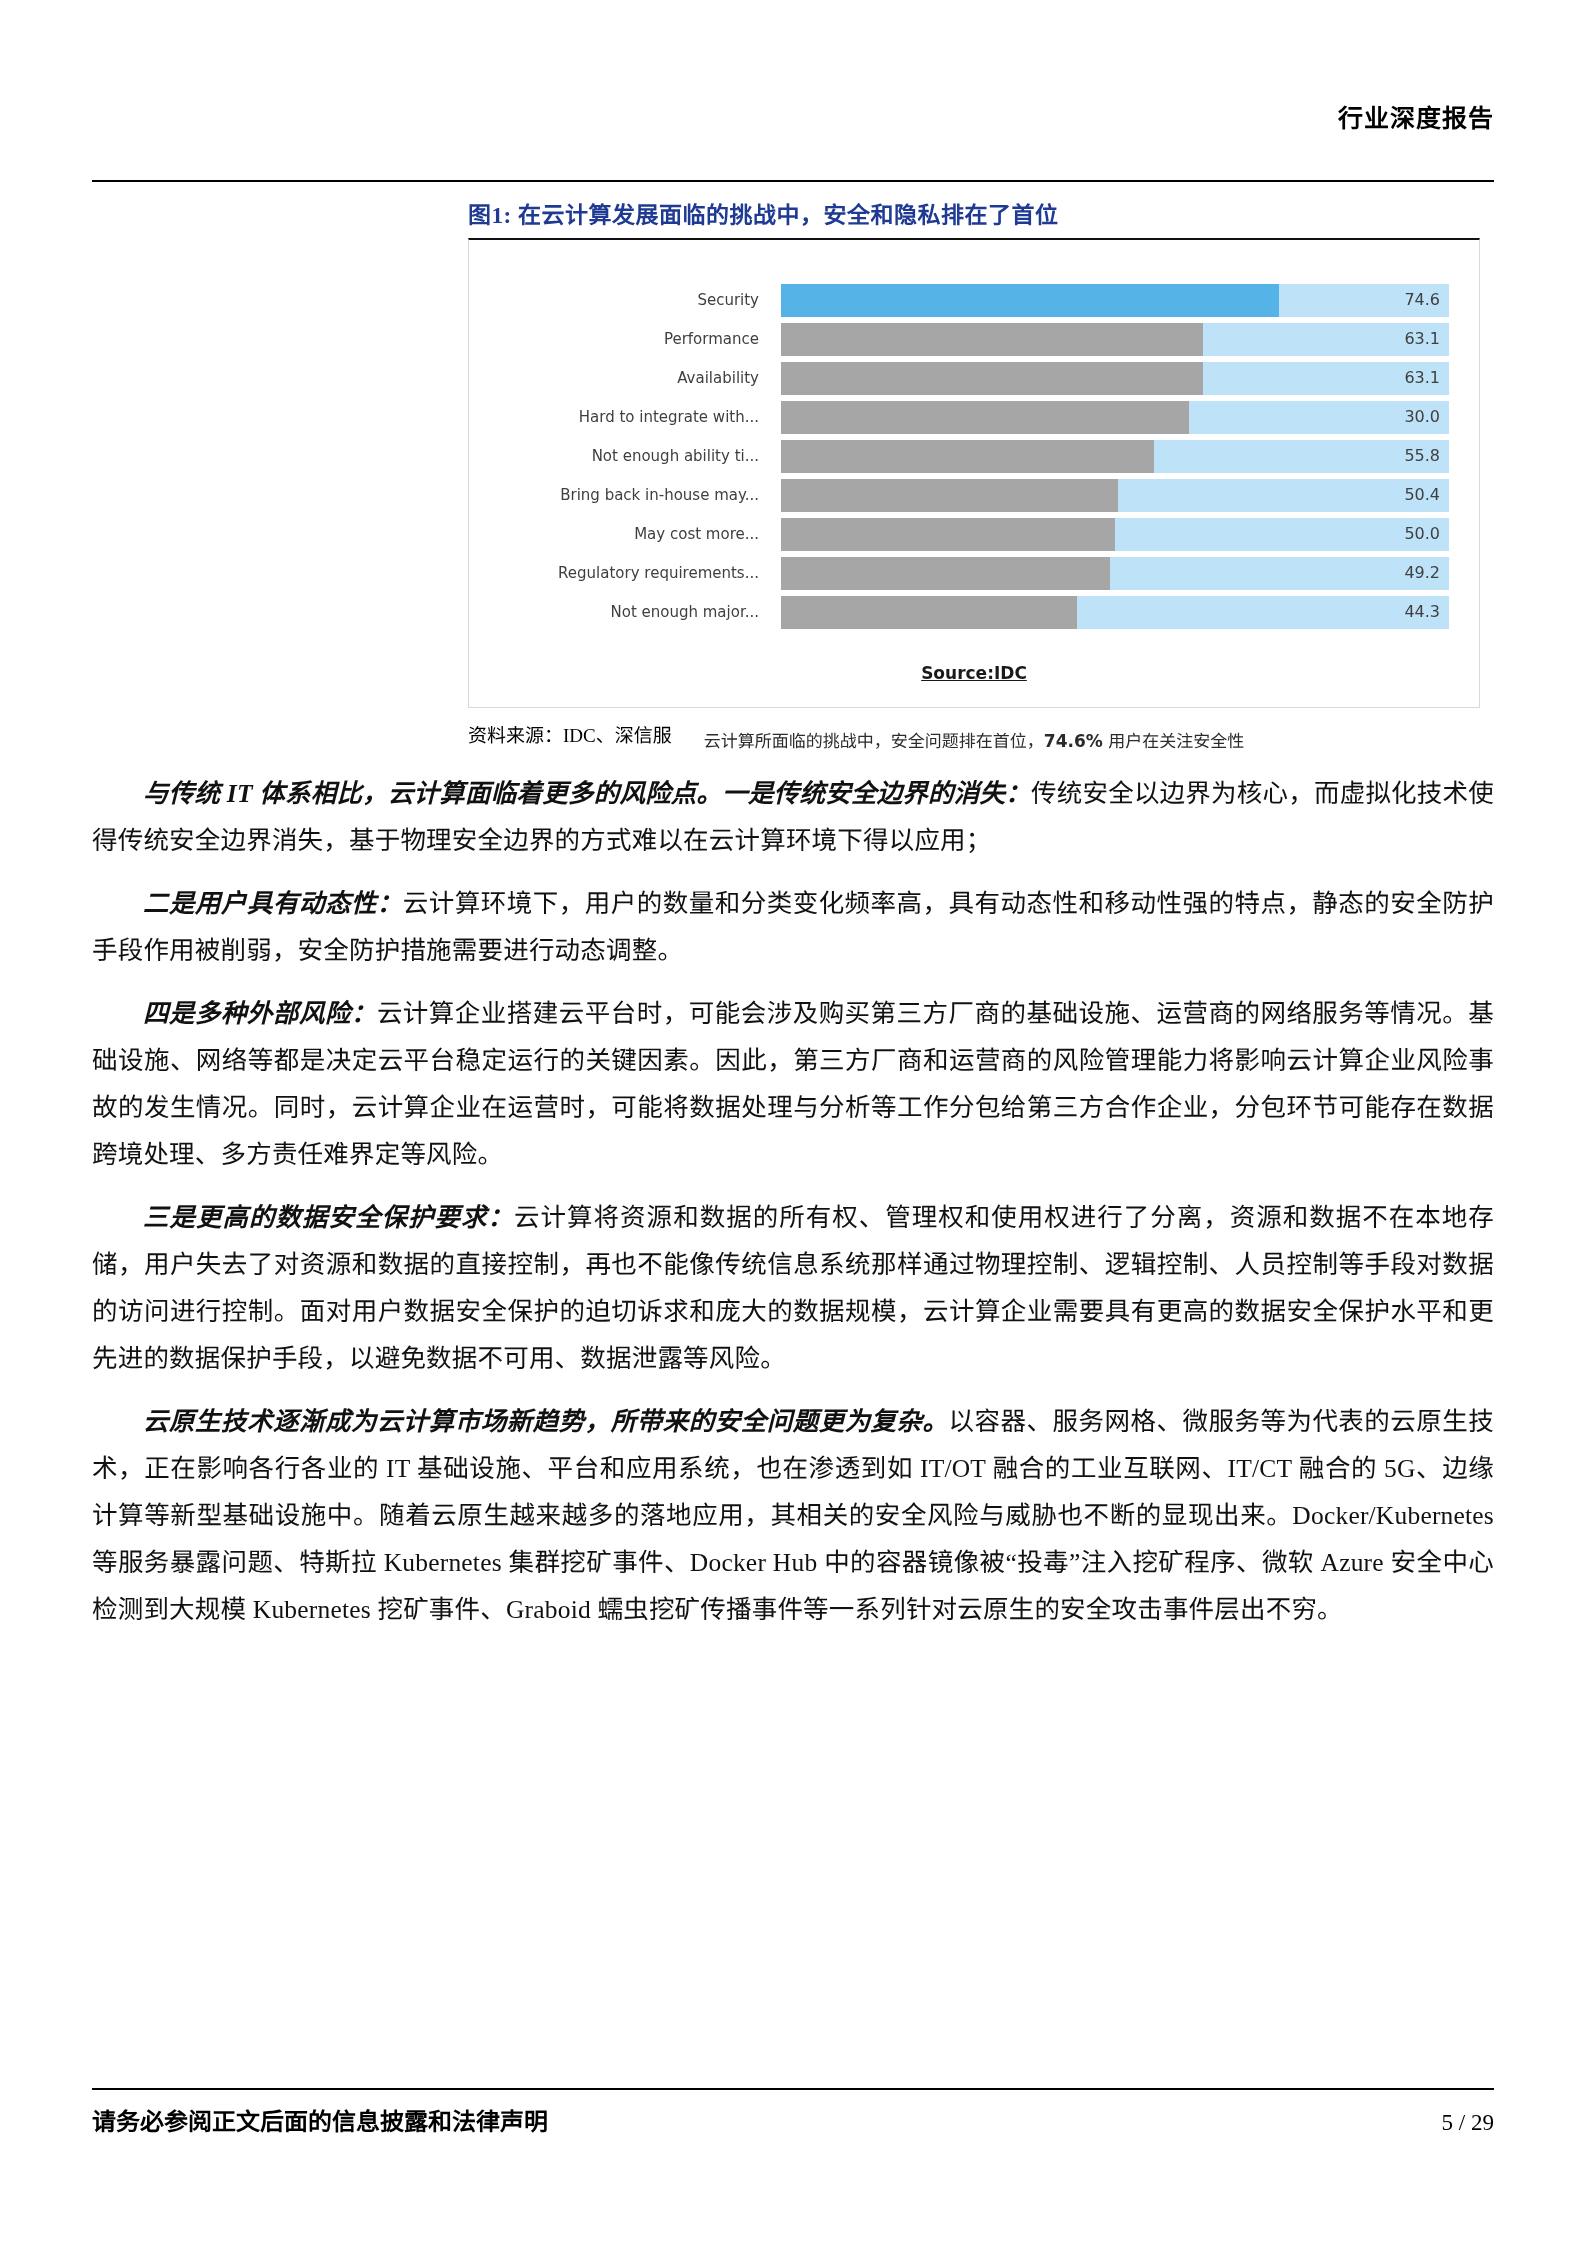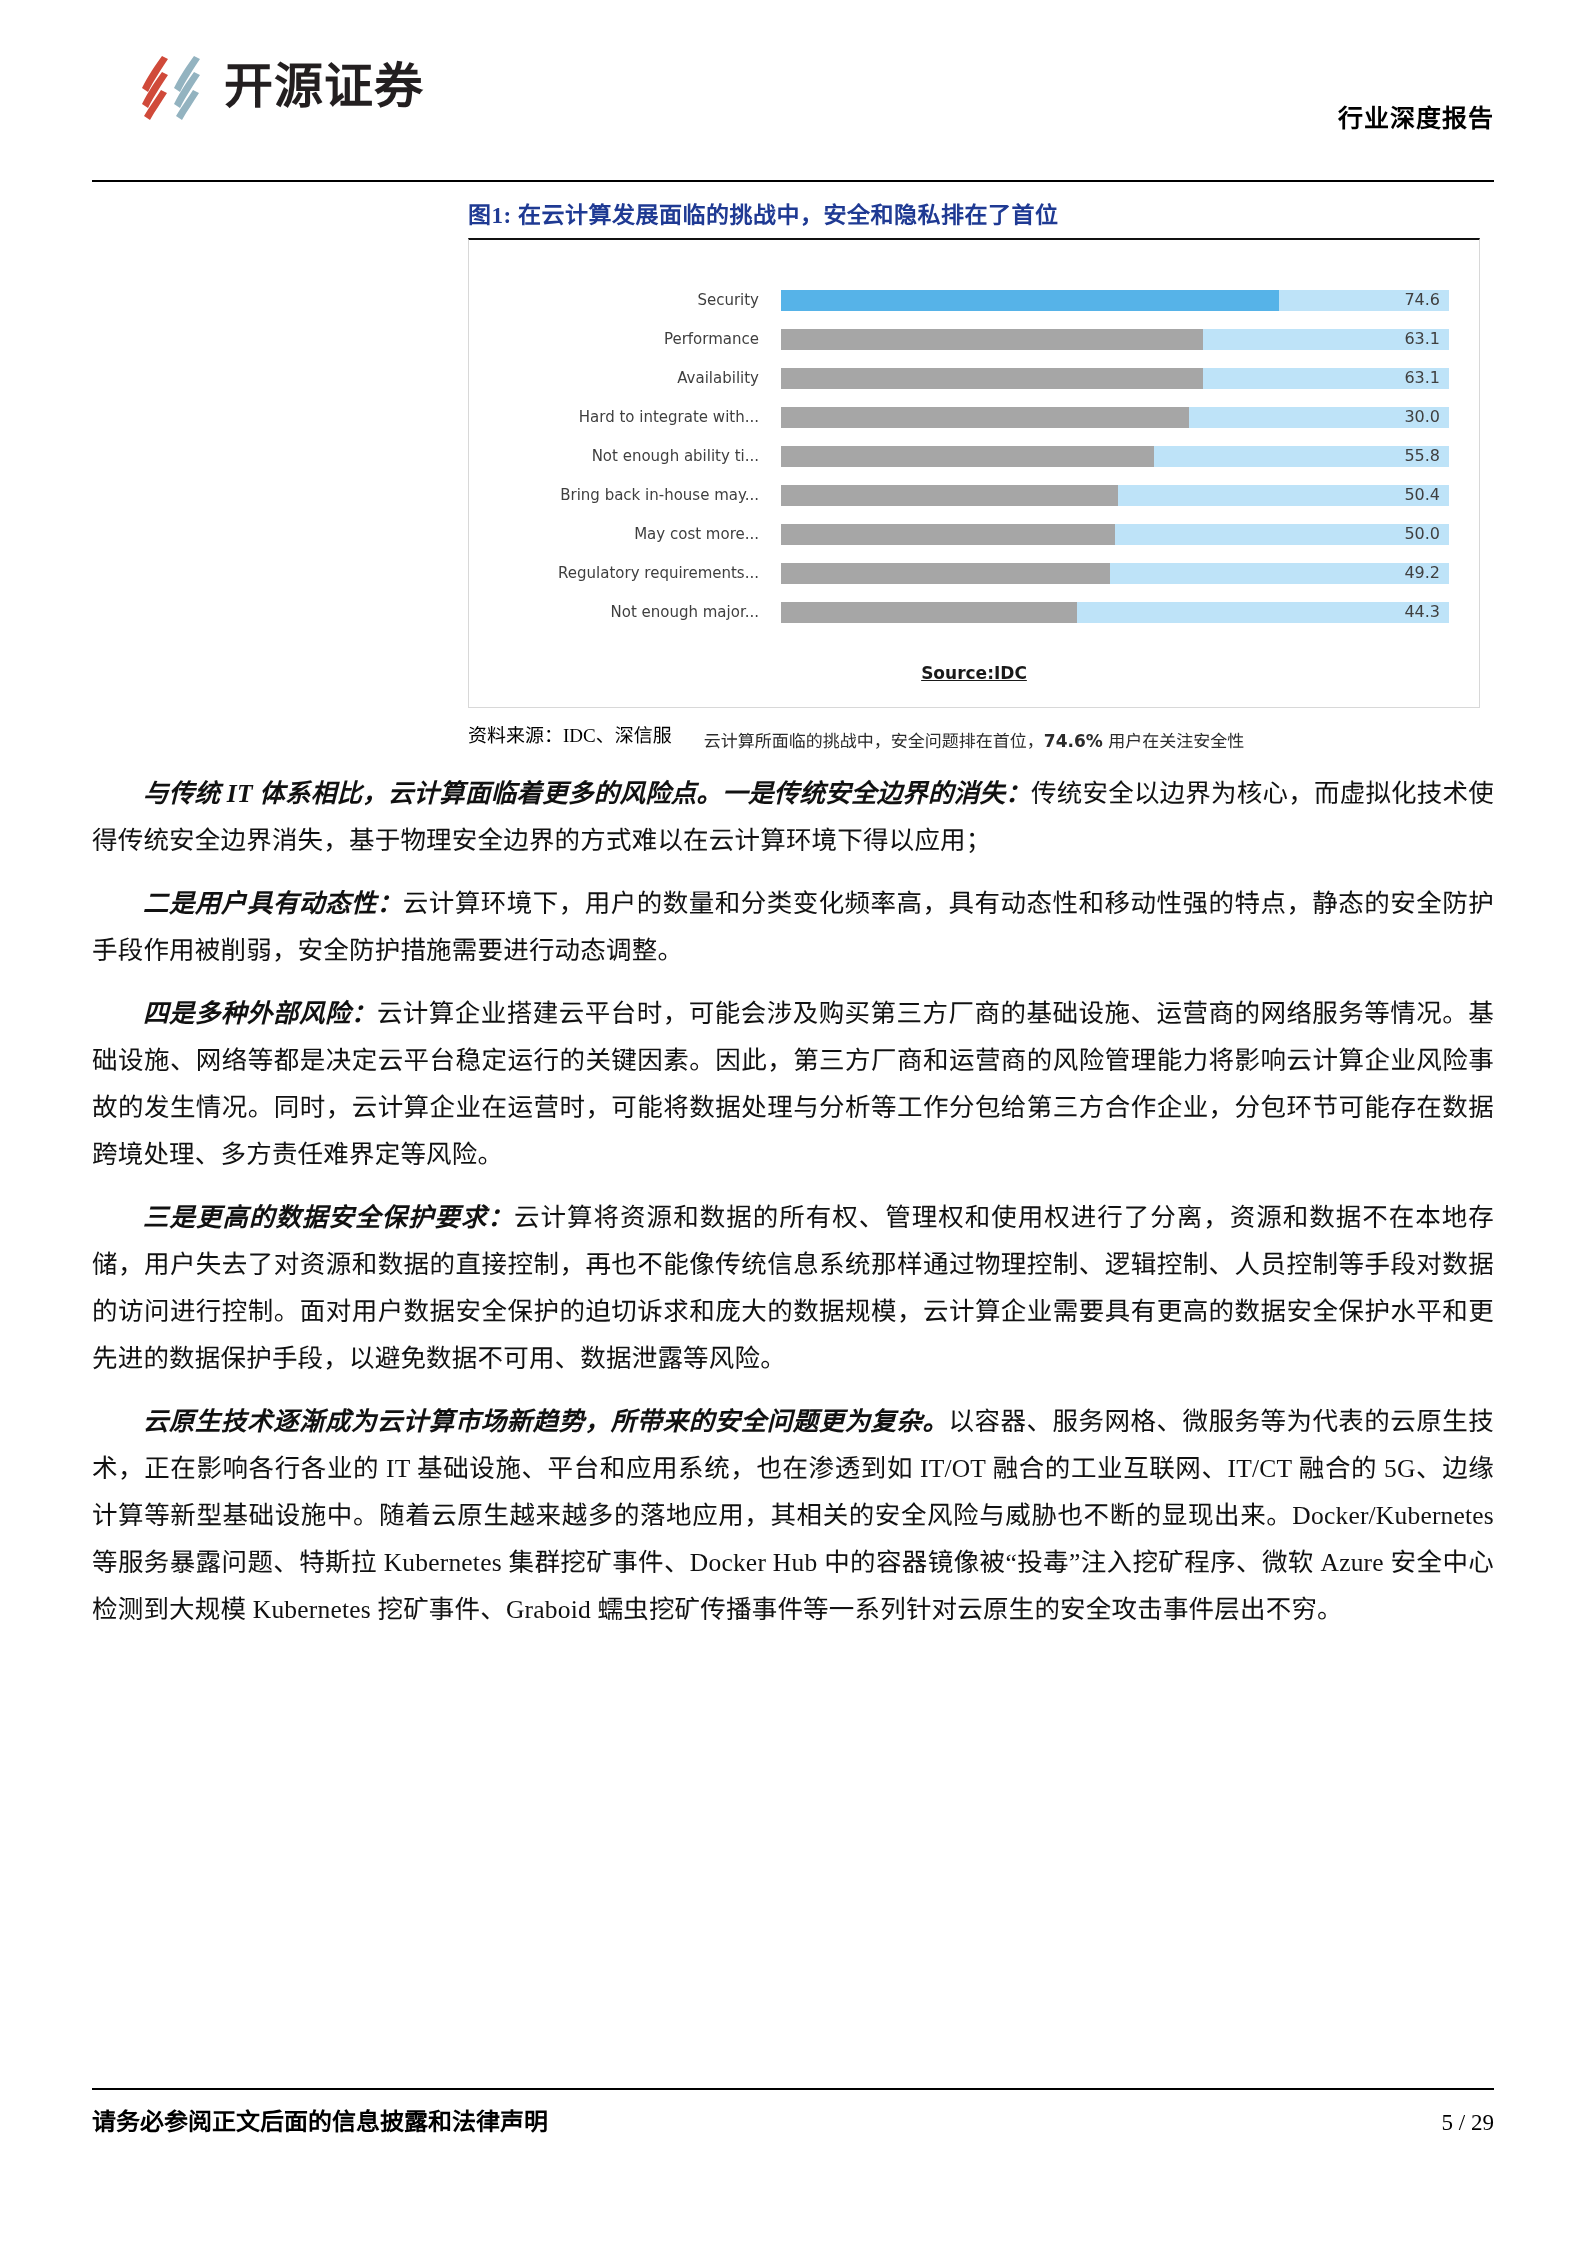--- a/index.html
+++ b/index.html
@@ -117,21 +117,21 @@
     font-family: "DejaVu Sans", "Liberation Sans", sans-serif;
     font-size: 15px;
     color: #3f3f3f;
     white-space: nowrap;
     overflow: hidden;
     line-height: 1;
   }
   .bar-track {
     position: relative;
     flex: 1 1 auto;
-    height: 21px;
+    height: 33px;
     background: #bee3f8;
   }
   .bar-fill {
     position: absolute;
     left: 0;
     top: 0;
     bottom: 0;
     background: #a6a6a6;
   }
   .bar-fill.accent { background: #56b3e8; }
@@ -220,35 +220,20 @@
     font-weight: normal;
     color: #000;
   }
 </style>
 </head>
 <body>
 
 <div class="page">
 
   <div class="header">
-    <div class="logo-wrap">
-      <span class="logo-mark">
-        <svg width="76" height="76" viewBox="0 0 76 76" aria-hidden="true">
-          <g>
-            <path d="M30 6 L36 9 C30 18 22 30 16 42 L10 38 C16 26 24 14 30 6 Z" fill="#d04a3a"></path>
-            <path d="M30 22 L36 25 C30 34 22 46 16 58 L10 54 C16 42 24 30 30 22 Z" fill="#d04a3a"></path>
-            <path d="M29 40 L35 43 C30 51 23 61 18 70 L12 66 C18 56 24 48 29 40 Z" fill="#d04a3a"></path>
-            <path d="M62 6 L68 9 C62 18 54 30 48 42 L42 38 C48 26 56 14 62 6 Z" fill="#93b3c0"></path>
-            <path d="M62 22 L68 25 C62 34 54 46 48 58 L42 54 C48 42 56 30 62 22 Z" fill="#93b3c0"></path>
-            <path d="M61 40 L67 43 C62 51 55 61 50 70 L44 66 C50 56 56 48 61 40 Z" fill="#93b3c0"></path>
-          </g>
-        </svg>
-      </span>
-      <span class="logo-text">开源证券</span>
-    </div>
     <div class="report-type">行业深度报告</div>
   </div>
   <div class="header-rule"></div>
 
   <div class="figure-block">
     <div class="figure-title">
       <span class="fignum">图1:</span>
       <span>在云计算发展面临的挑战中，安全和隐私排在了首位</span>
     </div>
 

